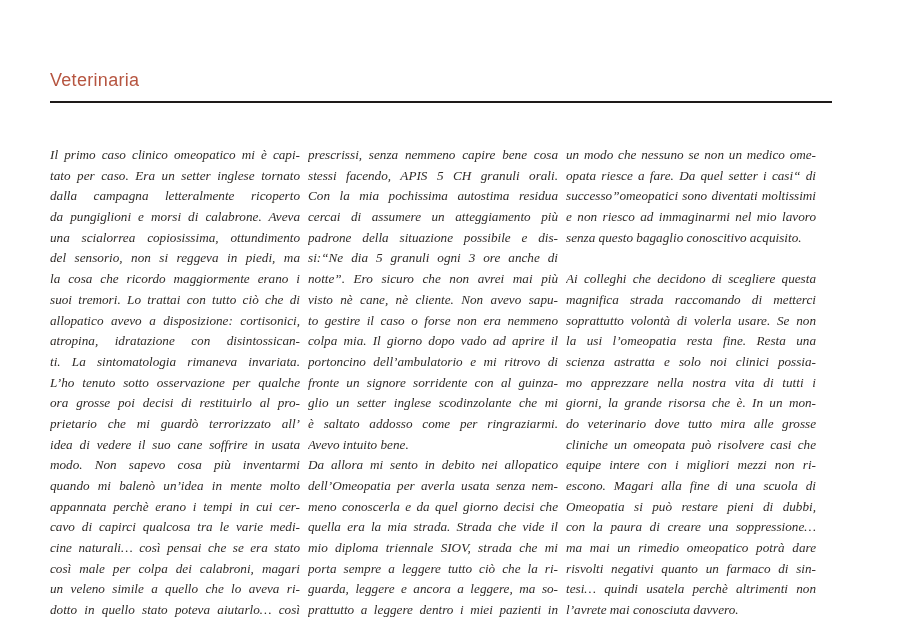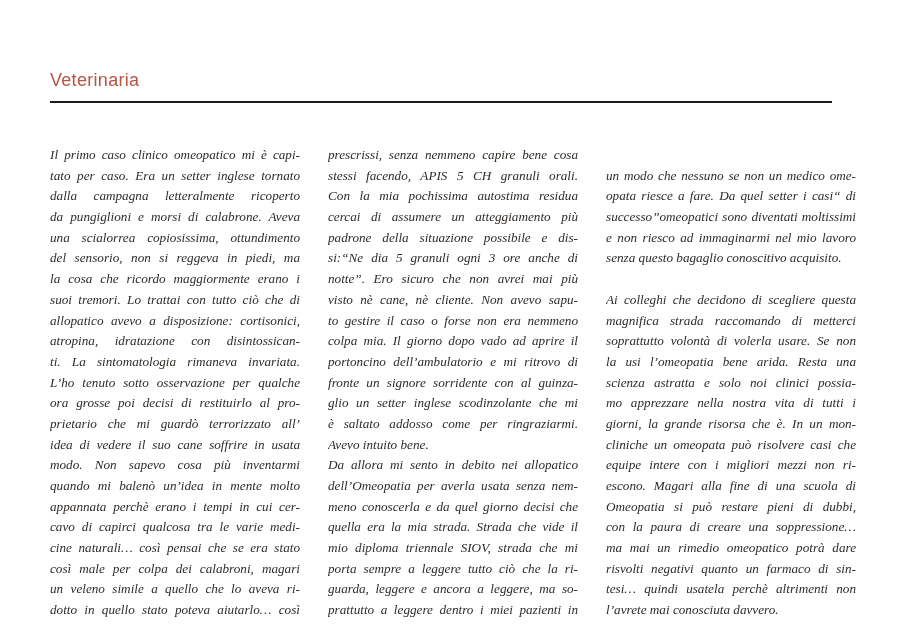--- a/index.html
+++ b/index.html
@@ -30,22 +30,21 @@
   .header-rule{
     position:absolute;
     left:50px;top:83px;
     width:782px;height:2px;
     background:var(--rule);
   }
   .columns{
     position:absolute;
     left:50px;top:127px;
     display:flex;
-    gap:28px;
-    align-items:flex-end;
+    gap:8px;
   }
   .col{width:250px;}
   .ln{
     font-style:italic;
     font-size:13.2px;
     line-height:20.7px;
     height:20.7px;
     color:var(--text);
     text-align:justify;
     text-align-last:justify;
@@ -116,24 +115,25 @@
       <div class="col">
         <div class="ln">un modo che nessuno se non un medico ome-</div>
         <div class="ln">opata riesce a fare. Da quel setter i casi“ di</div>
         <div class="ln">successo”omeopatici sono diventati moltissimi</div>
         <div class="ln">e non riesco ad immaginarmi nel mio lavoro</div>
         <div class="ln end">senza questo bagaglio conoscitivo acquisito.</div>
         <div class="para-gap"></div>
         <div class="ln">Ai colleghi che decidono di scegliere questa</div>
         <div class="ln">magnifica strada raccomando di metterci</div>
         <div class="ln">soprattutto volontà di volerla usare. Se non</div>
-        <div class="ln">la usi l’omeopatia bene arida. Resta una</div>
+        <div class="ln">la usi l’omeopatia resta fine. Resta una</div>
         <div class="ln">scienza astratta e solo noi clinici possia-</div>
         <div class="ln">mo apprezzare nella nostra vita di tutti i</div>
         <div class="ln">giorni, la grande risorsa che è. In un mon-</div>
+        <div class="ln">do veterinario dove tutto mira alle grosse</div>
         <div class="ln">cliniche un omeopata può risolvere casi che</div>
         <div class="ln">equipe intere con i migliori mezzi non ri-</div>
         <div class="ln">escono. Magari alla fine di una scuola di</div>
         <div class="ln">Omeopatia si può restare pieni di dubbi,</div>
         <div class="ln">con la paura di creare una soppressione…</div>
         <div class="ln">ma mai un rimedio omeopatico potrà dare</div>
         <div class="ln">risvolti negativi quanto un farmaco di sin-</div>
         <div class="ln">tesi… quindi usatela perchè altrimenti non</div>
         <div class="ln end">l’avrete mai conosciuta davvero.</div>
       </div>

